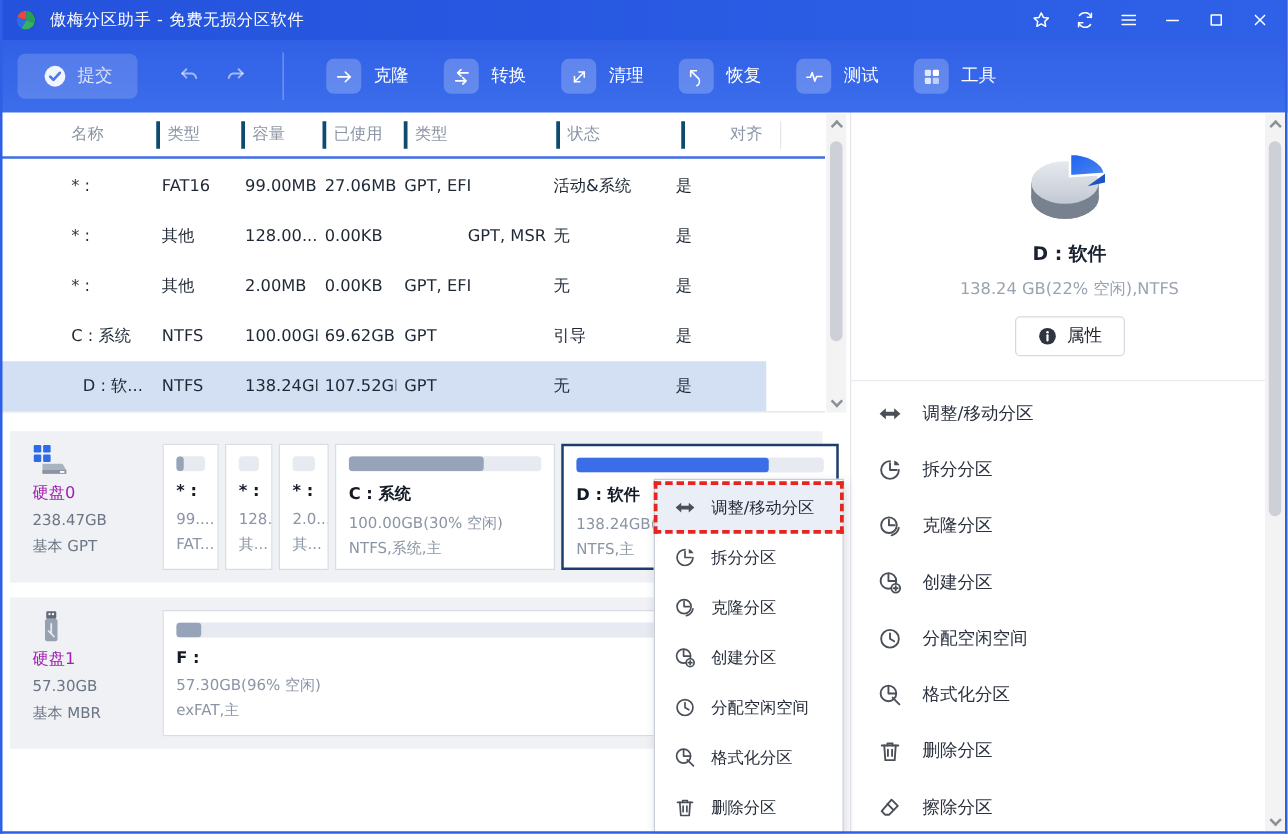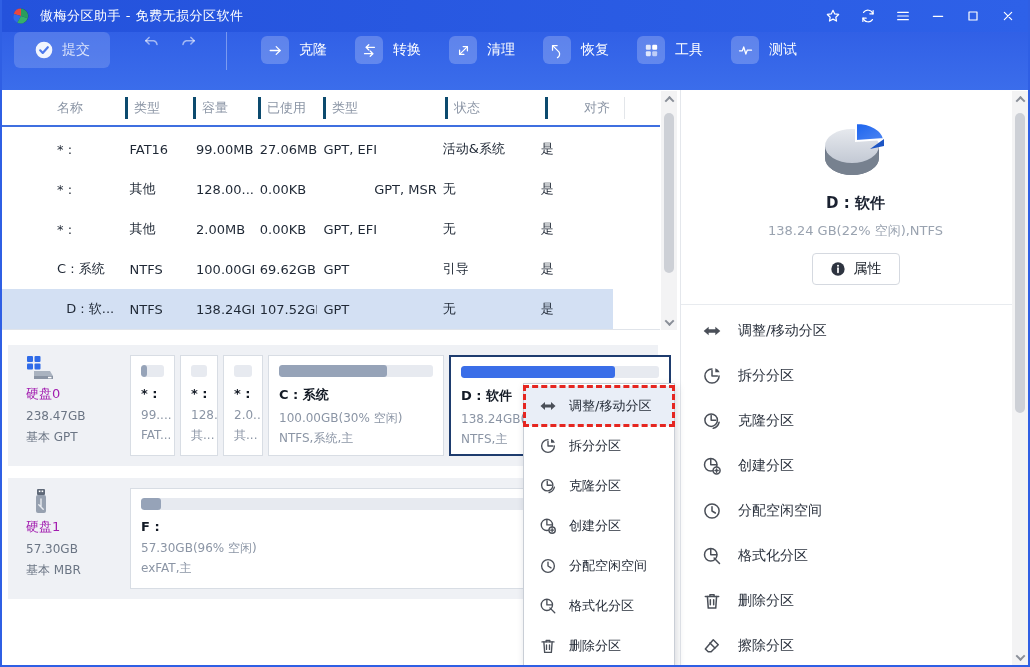--- a/index.html
+++ b/index.html
@@ -10,21 +10,21 @@
   .titlebar { position:absolute; left:0; top:0; width:1030px; height:32px;
     background:linear-gradient(90deg,#2452dc,#2e61e8); display:flex; align-items:center; color:#fff; z-index:5; }
   .logo { width:18px; height:18px; margin-left:12px; flex:0 0 auto; }
   .app-title { margin-left:10px; font-size:13px; letter-spacing:.5px; }
   .win-controls { margin-left:auto; display:flex; align-items:center; gap:7px; margin-right:8px; }
   .win-btn { width:28px; height:26px; display:flex; align-items:center; justify-content:center; cursor:pointer; }
   .win-btn svg { width:16px; height:16px; }
 
   
   .toolbar { position:absolute; left:0; top:32px; width:1030px; height:58px;
-    background:linear-gradient(180deg,#3160e6,#3b6deb); display:flex; align-items:flex-start; z-index:5; }
+    background:linear-gradient(180deg,#3160e6,#3b6deb); display:flex; align-items:center; z-index:5; }
   .submit-btn { margin-left:14px; width:96px; height:36px; border-radius:6px;
     background:rgba(255,255,255,.16); display:flex; align-items:center; justify-content:center;
     gap:8px; color:rgba(255,255,255,.78); font-size:14px; cursor:pointer; }
   .submit-btn svg { width:20px; height:20px; }
   .undo-redo { display:flex; gap:14px; margin-left:32px; color:rgba(255,255,255,.55); }
   .ur-btn { width:22px; height:22px; cursor:pointer; }
   .ur-btn svg { width:20px; height:20px; }
   .tb-divider { width:1px; height:38px; background:rgba(255,255,255,.35); margin:0 12px 0 26px; }
   .tool-btn { display:flex; align-items:center; gap:10px; color:#fff; font-size:14px;
     margin-left:16px; padding:4px 6px; cursor:pointer; }
@@ -200,36 +200,36 @@
         <span class="tool-tile">
           <svg viewBox="0 0 24 24" fill="none" stroke="currentColor" stroke-width="1.8" stroke-linecap="round" stroke-linejoin="round">
             <path d="M5 11.5V5h6.5"></path>
             <path d="M5.5 5.5l8.5 8.5a5.5 5.5 0 0 1-2 8"></path>
           </svg>
         </span>
         <span class="tool-label">恢复</span>
       </div>
       <div class="tool-btn">
         <span class="tool-tile">
+          <svg viewBox="0 0 24 24" fill="none" stroke="currentColor" stroke-width="1.8" stroke-linecap="round" stroke-linejoin="round">
+            <path d="M3.5 12.5h4l2-5.5 3 10 2-5.5h6"></path>
+          </svg>
+        </span>
+        <span class="tool-label">测试</span>
+      </div>
+      <div class="tool-btn">
+        <span class="tool-tile">
           <svg viewBox="0 0 24 24" fill="#fff">
             <rect x="4" y="4" width="7" height="7" rx="1.5" opacity=".8"></rect>
             <rect x="13" y="4" width="7" height="7" rx="1.5"></rect>
             <rect x="4" y="13" width="7" height="7" rx="1.5" opacity=".8"></rect>
             <rect x="13" y="13" width="7" height="7" rx="1.5" opacity=".6"></rect>
           </svg>
         </span>
         <span class="tool-label">工具</span>
-      </div>
-      <div class="tool-btn">
-        <span class="tool-tile">
-          <svg viewBox="0 0 24 24" fill="none" stroke="currentColor" stroke-width="1.8" stroke-linecap="round" stroke-linejoin="round">
-            <path d="M3.5 12.5h4l2-5.5 3 10 2-5.5h6"></path>
-          </svg>
-        </span>
-        <span class="tool-label">测试</span>
       </div>
     </div>
 </div>
 
 <div class="thead" id="thead">
     <span class="th" style="width: 125px;">名称</span>
     <span class="th" style="width: 68px;">类型</span>
     <span class="th" style="width: 65px;">容量</span>
     <span class="th" style="width: 65px;">已使用</span>
     <span class="th" style="width: 122px;">类型</span>

